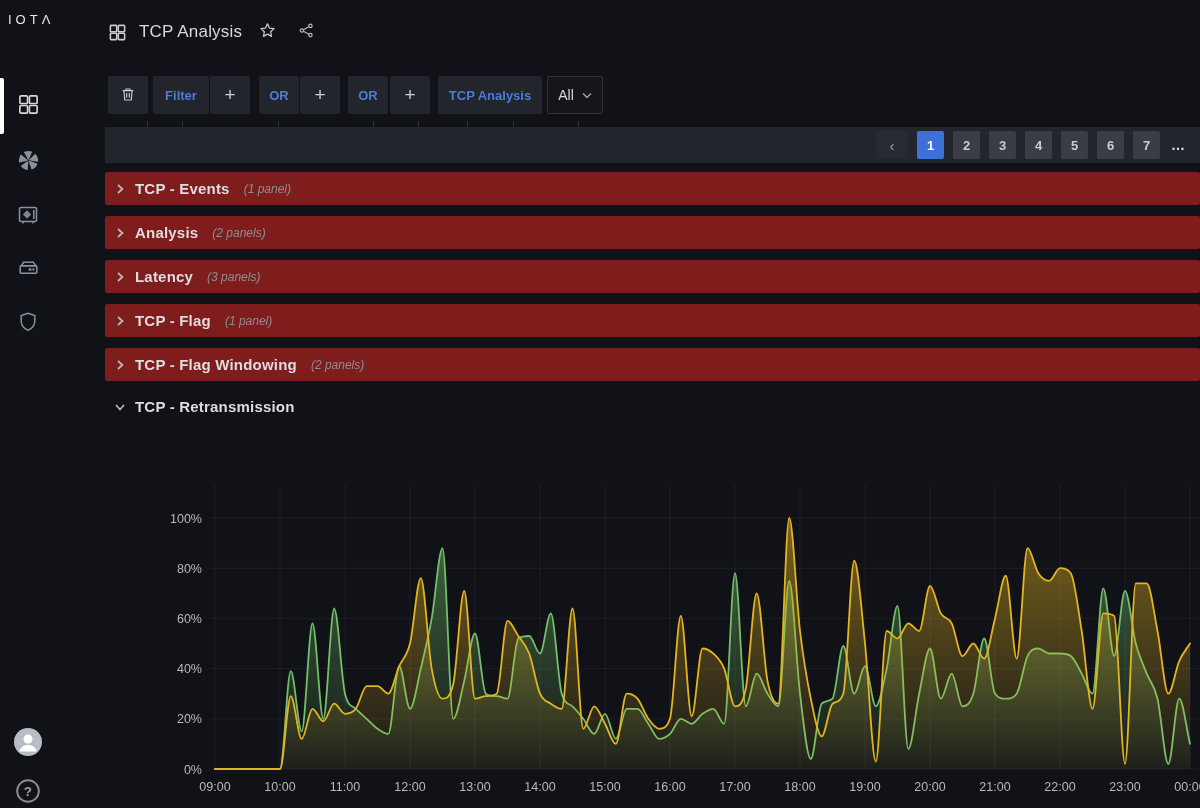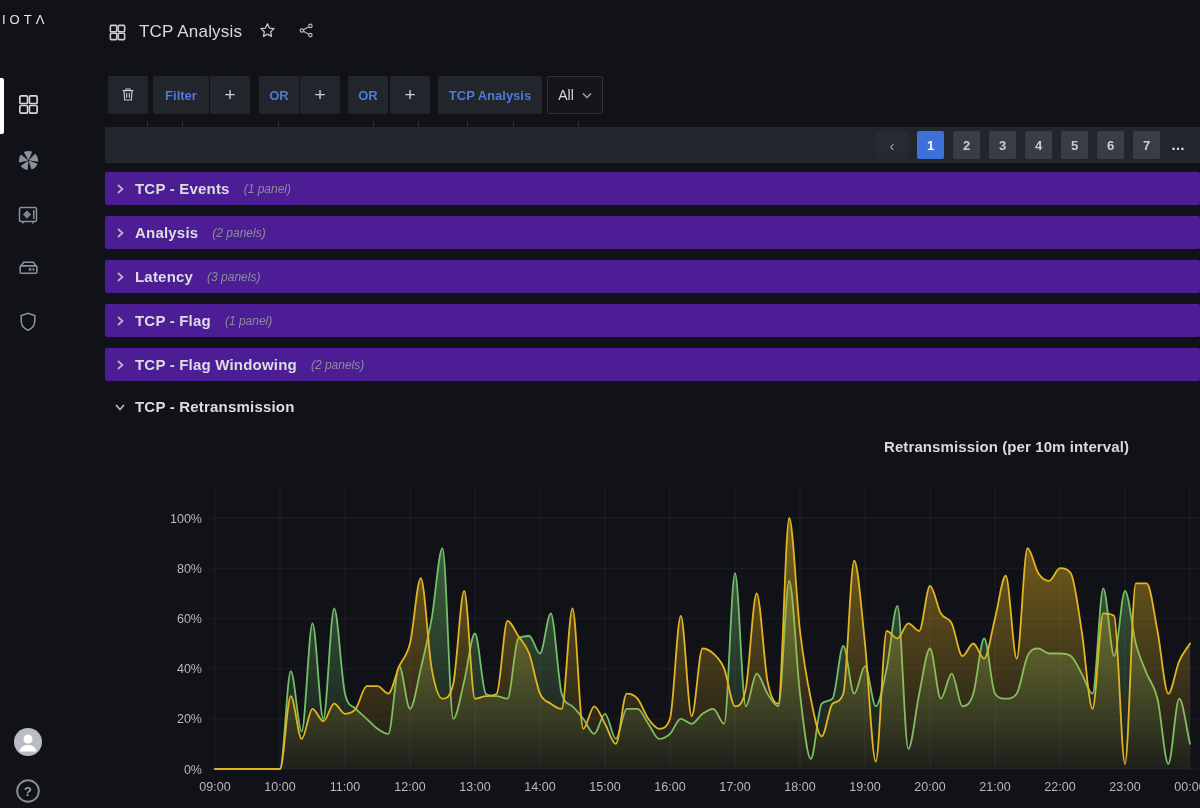--- a/index.html
+++ b/index.html
@@ -8,21 +8,21 @@
     position: relative;
     background: #111217;
     font-family: "Liberation Sans", sans-serif;
     color: #d8d9da;
     overflow: hidden;
   }
   .abs { position: absolute; }
   button { border:none; background:none; font-family:"Liberation Sans",sans-serif; cursor:pointer; }
 
   
-  .logo { left:2px; top:12px; font-size:13px; letter-spacing:4px; color:#e7e8ea; font-weight:400; }
+  .logo { left:8px; top:12px; font-size:13px; letter-spacing:4px; color:#e7e8ea; font-weight:400; }
   .nav-indicator { left:0; top:78px; width:4px; height:56px; background:#ffffff; border-radius:0 2px 2px 0; }
   .side-btn { position:absolute; left:14px; width:28px; height:28px; display:flex; align-items:center; justify-content:center; color:#8a919c; }
   .side-btn.active { color:#d8d9da; }
 
   
   .page-header { left:108px; top:21px; display:flex; align-items:center; }
   .page-header .hdr-grid { color:#c9cbd1; display:flex; }
   .page-title { font-size:17px; font-weight:500; color:#d8d9da; margin-left:12px; letter-spacing:.2px; }
   .hdr-icon { margin-left:16px; display:flex; color:#b6b8bf; }
 
@@ -38,21 +38,21 @@
   .col-tick { position:absolute; top:121px; width:1px; height:6px; background:#2e3036; }
 
   
   .page-bar { left:105px; top:127px; width:1095px; height:36px; background:#22252b; display:flex; align-items:center; justify-content:flex-end; padding-right:14px; gap:9px; }
   .pg-btn { width:27px; height:28px; border-radius:2px; background:#3a3d45; color:#ccccd4; font-size:13px; font-weight:700; display:flex; align-items:center; justify-content:center; }
   .pg-btn.active { background:#3d71d9; color:#ffffff; }
   .pg-prev { width:32px; height:28px; border-radius:2px; background:#272a31; color:#9da2a8; font-size:15px; display:flex; align-items:center; justify-content:center; }
   .pg-ellipsis { color:#e3e4e8; font-size:14px; font-weight:700; letter-spacing:1px; padding-left:2px; }
 
   
-  .dash-row { position:absolute; left:105px; width:1095px; height:33px; background:#4c1d95; border-radius:2px; display:flex; align-items:center; padding-left:9px; cursor:pointer; }
+  .dash-row { position:absolute; left:105px; width:1095px; height:33px; background:#7f1d1d; border-radius:2px; display:flex; align-items:center; padding-left:9px; cursor:pointer; }
   .dash-row.expanded { background:transparent; }
   .dash-row .chev { display:flex; color:#b6b9bf; }
   .row-title { font-size:15px; font-weight:700; color:#dcdde0; margin-left:9px; letter-spacing:.2px; }
   .row-count { font-size:12px; font-style:italic; color:#8b8e95; margin-left:14px; }
 
   
   .chart-wrap { left:0; top:425px; width:1200px; height:383px; }
   .panel-title { position:absolute; left:884px; top:13px; font-size:15px; font-weight:700; color:#d8d9da; letter-spacing:.1px; cursor:pointer; }
   #chart-svg { position:absolute; left:0; top:0; }
   #chart-svg text { font-family:"Liberation Sans", sans-serif; font-weight:500; }
@@ -266,21 +266,20 @@
   <span class="chev">
     <svg width="12" height="12" viewBox="0 0 12 12" fill="none" stroke="currentColor" stroke-width="1.7">
         <polyline points="2,4 6,8.5 10,4"></polyline>
       </svg>
   </span>
   <span class="row-title">TCP - Retransmission</span>
   <span class="row-count"></span>
 </div>
 
 <section class="abs chart-wrap">
-  <div class="panel-title">Retransmission (per 10m interval)</div>
   <svg id="chart-svg" width="1200" height="383">
       <defs>
         <linearGradient id="grad0" gradientUnits="userSpaceOnUse" x1="0" y1="93" x2="0" y2="344">
           <stop offset="0" stop-color="rgba(115,191,105,0.50)"></stop>
           <stop offset="1" stop-color="rgba(115,191,105,0.04)"></stop>
         </linearGradient>
         <linearGradient id="grad1" gradientUnits="userSpaceOnUse" x1="0" y1="93" x2="0" y2="344">
           <stop offset="0" stop-color="rgba(227,180,34,0.50)"></stop>
           <stop offset="1" stop-color="rgba(227,180,34,0.04)"></stop>
         </linearGradient>

